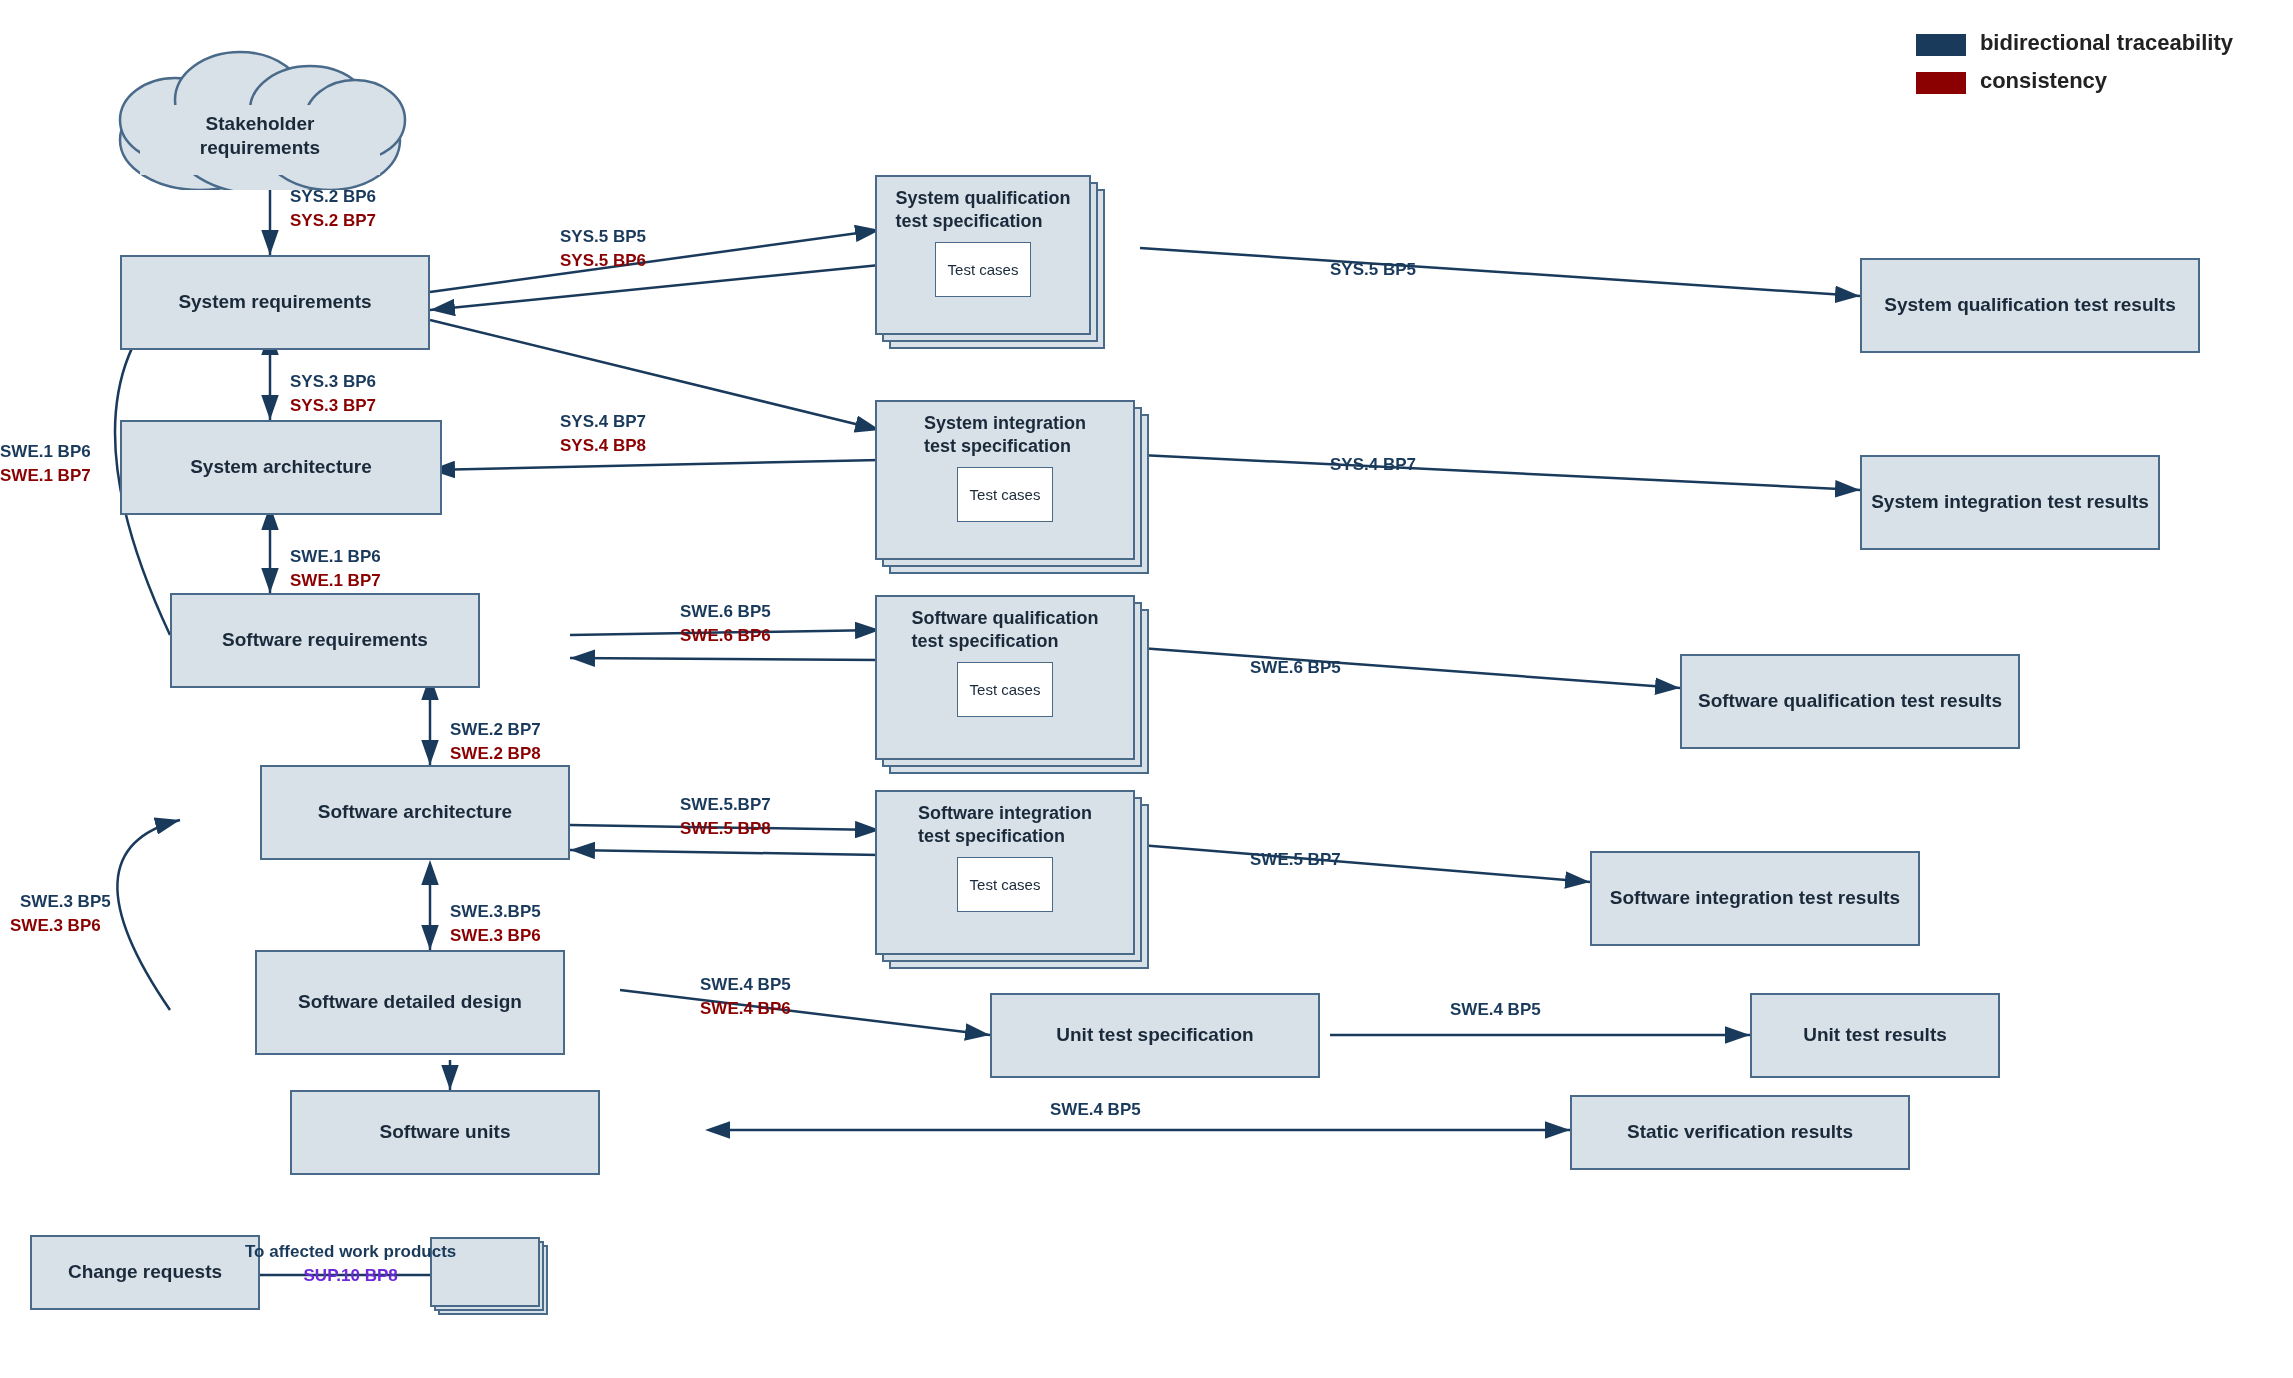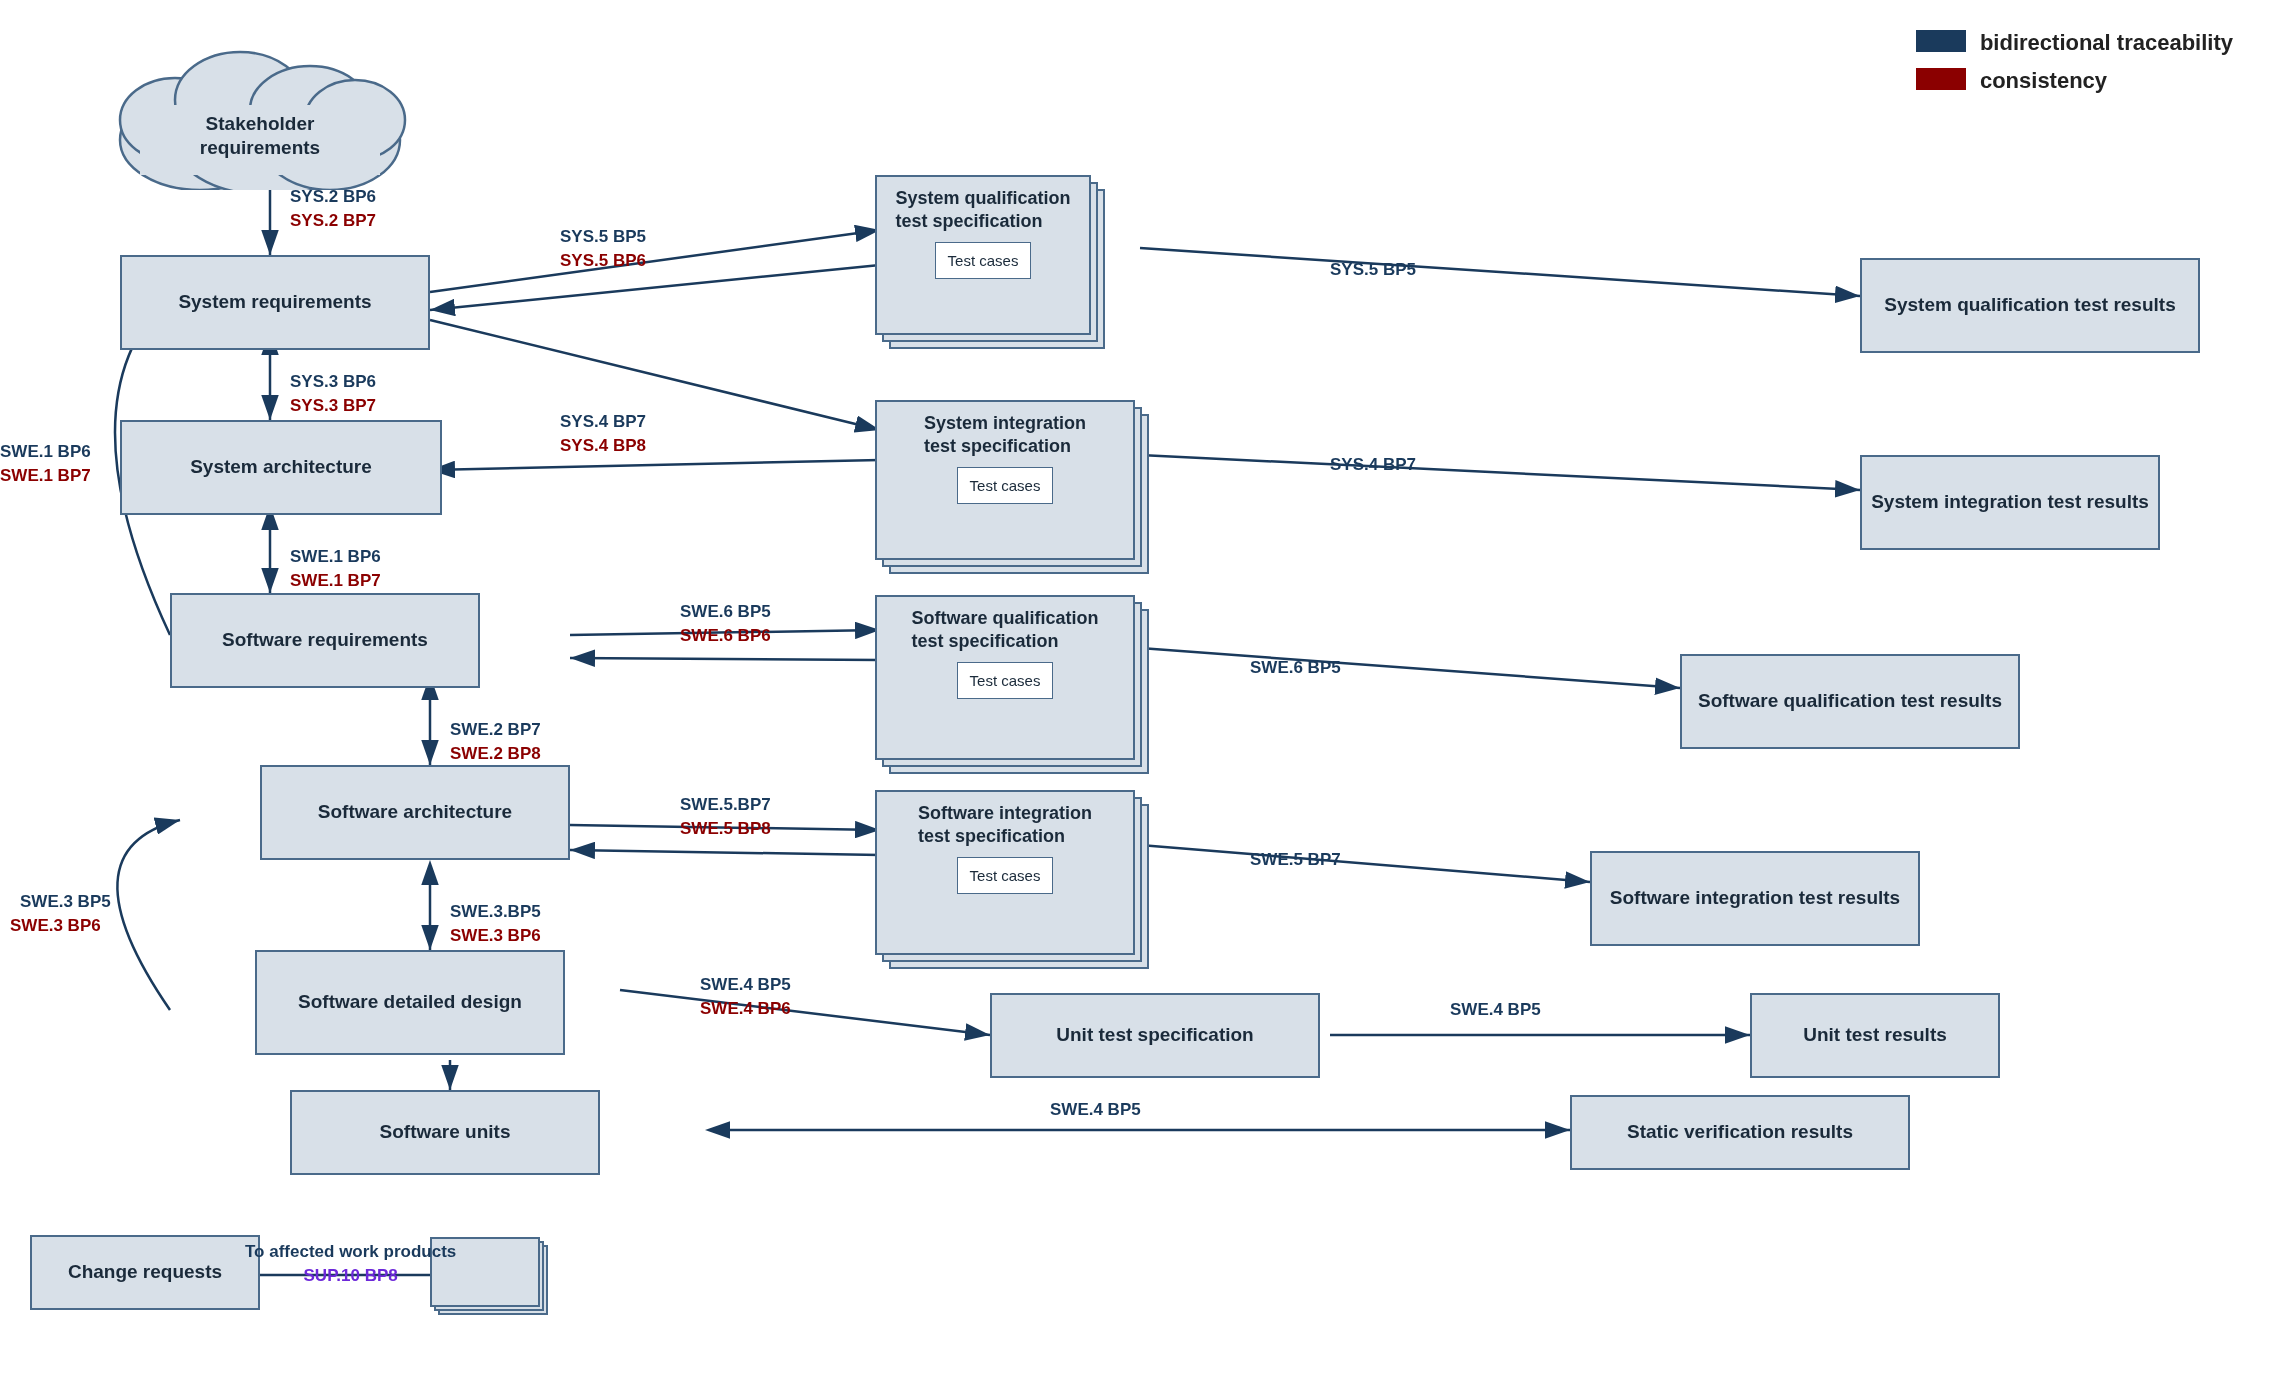--- a/index.html
+++ b/index.html
@@ -20,21 +20,21 @@
     .legend {
       position: absolute;
       top: 30px;
       right: 60px;
       display: flex;
       flex-direction: column;
       gap: 12px;
     }
     .legend-item {
       display: flex;
-      align-items: flex-start;
+      align-items: flex-end;
       gap: 14px;
       margin-left: 24px;
     }
     .legend-box {
       width: 50px;
       height: 22px;
     }
     .legend-box.blue { background: #1a3a5c; }
     .legend-box.dark-red { background: #8b0000; }
     .legend-label {
@@ -96,21 +96,21 @@
       font-size: 18px;
       font-weight: bold;
       color: #1a2a3a;
       line-height: 1.3;
     }
     .stacked-node .test-cases-box {
       margin-top: 8px;
       border: 1.5px solid #4a6a8a;
       background: #fff;
       font-size: 15px;
-      padding: 8px 12px;
+      padding: 17px 12px;
       font-weight: normal;
     }
 
     
     .cloud-node {
       position: absolute;
       display: flex;
       align-items: center;
       justify-content: center;
       text-align: center;

